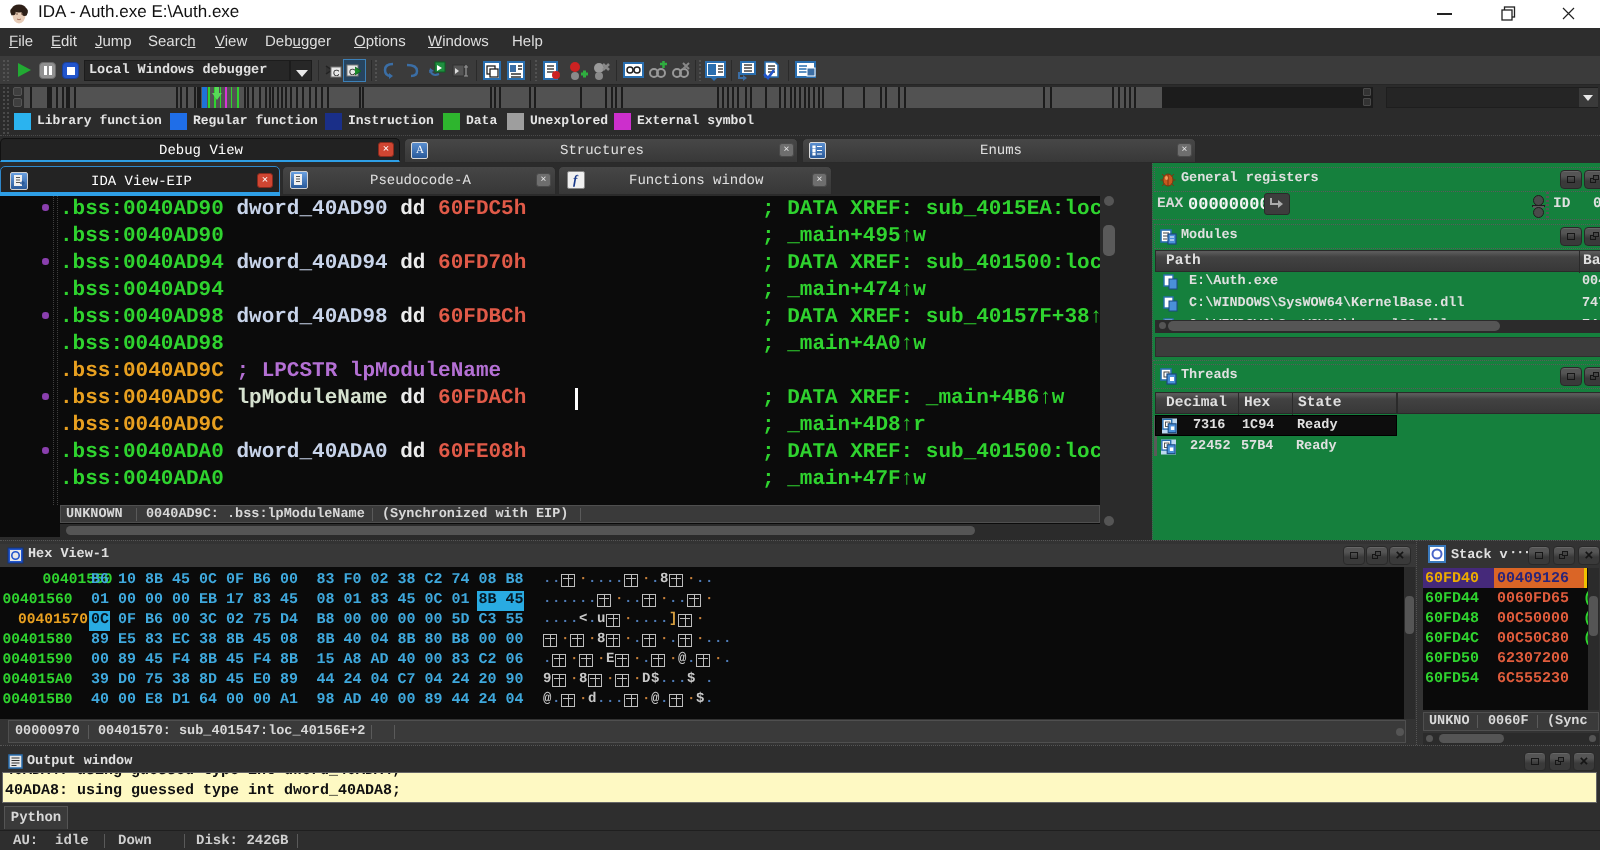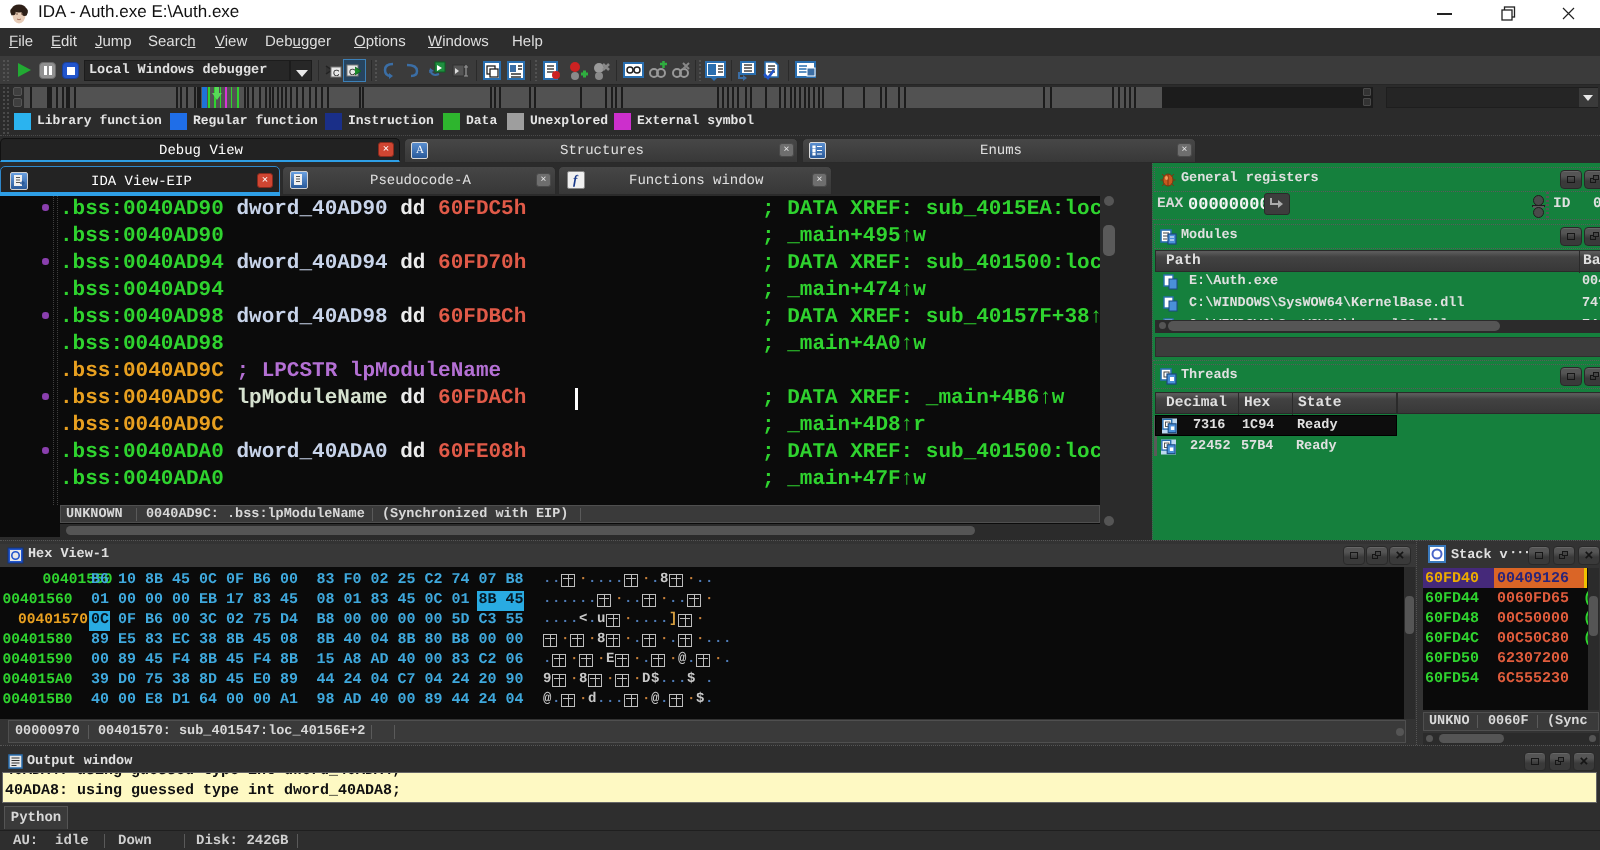--- a/index.html
+++ b/index.html
@@ -553,21 +553,21 @@
           <div style="position:absolute;left:5px;top:7px;width:6px;height:5px;border:1.3px solid #161616;"></div>
           <div style="position:absolute;left:8px;top:4px;width:6px;height:5px;border:1.3px solid #161616;background:#444;"></div>
         </div>
       <div class="panelbtn" style="left:1389px;top:2px;font-size:15px;font-weight:bold;line-height:17px;font-family:'Liberation Sans',sans-serif;">×</div>
     </div>
     <div class="abs" style="left:0px;top:26px;width:1404px;height:152px;background:#0a0a0a;overflow:hidden;font-size:15px;">
       <div class="abs" style="left:477px;top:24px;width:47px;height:20px;background:#29abe2;"></div>
       <div class="abs" style="left:89px;top:44px;width:21px;height:20px;background:#29abe2;"></div>
       <div class="abs" style="left:2.5px;top:4px;"><span class="g" style="font-size:14.6px;margin-left:40px;">00401550</span></div>
       <div class="abs hb" style="left:91px;top:4px;">B6 10 8B 45 0C 0F B6 00</div>
-      <div class="abs hb" style="left:316.5px;top:4px;">83 F0 02 25 C2 74 07 B8</div>
+      <div class="abs hb" style="left:316.5px;top:4px;">83 F0 02 38 C2 74 08 B8</div>
       <div class="abs" style="left:543px;top:4px;white-space:nowrap;"><span class="hc d" style="width:9px">.</span><span class="hc d" style="width:9px">.</span><span class="hc cj" style="width:18px"><i class="cjg"></i></span><span class="hc od" style="width:9px">·</span><span class="hc d" style="width:9px">.</span><span class="hc d" style="width:9px">.</span><span class="hc d" style="width:9px">.</span><span class="hc d" style="width:9px">.</span><span class="hc cj" style="width:18px"><i class="cjg"></i></span><span class="hc od" style="width:9px">·</span><span class="hc d" style="width:9px">.</span><span class="hc ch" style="width:9px">8</span><span class="hc cj" style="width:18px"><i class="cjg"></i></span><span class="hc od" style="width:9px">·</span><span class="hc d" style="width:9px">.</span><span class="hc d" style="width:9px">.</span></div>
       <div class="abs" style="left:2.5px;top:24px;"><span class="g" style="font-size:14.6px;">00401560</span></div>
       <div class="abs hb" style="left:91px;top:24px;">01 00 00 00 EB 17 83 45</div>
       <div class="abs hb" style="left:316.5px;top:24px;">08 01 83 45 0C 01 8B 45</div>
       <div class="abs" style="left:543px;top:24px;white-space:nowrap;"><span class="hc d" style="width:9px">.</span><span class="hc d" style="width:9px">.</span><span class="hc d" style="width:9px">.</span><span class="hc d" style="width:9px">.</span><span class="hc d" style="width:9px">.</span><span class="hc d" style="width:9px">.</span><span class="hc cj" style="width:18px"><i class="cjg"></i></span><span class="hc od" style="width:9px">·</span><span class="hc d" style="width:9px">.</span><span class="hc d" style="width:9px">.</span><span class="hc cj" style="width:18px"><i class="cjg"></i></span><span class="hc od" style="width:9px">·</span><span class="hc d" style="width:9px">.</span><span class="hc d" style="width:9px">.</span><span class="hc cj" style="width:18px"><i class="cjg"></i></span><span class="hc od" style="width:9px">·</span></div>
       <div class="abs" style="left:18px;top:44px;"><span class="o" style="font-size:14.6px;">00401570</span></div>
       <div class="abs hb" style="left:91px;top:44px;">0C 0F B6 00 3C 02 75 D4</div>
       <div class="abs hb" style="left:316.5px;top:44px;">B8 00 00 00 00 5D C3 55</div>
       <div class="abs" style="left:543px;top:44px;white-space:nowrap;"><span class="hc d" style="width:9px">.</span><span class="hc d" style="width:9px">.</span><span class="hc d" style="width:9px">.</span><span class="hc d" style="width:9px">.</span><span class="hc ch" style="width:9px">&lt;</span><span class="hc d" style="width:9px">.</span><span class="hc ch" style="width:9px">u</span><span class="hc cj" style="width:18px"><i class="cjg"></i></span><span class="hc od" style="width:9px">·</span><span class="hc d" style="width:9px">.</span><span class="hc d" style="width:9px">.</span><span class="hc d" style="width:9px">.</span><span class="hc d" style="width:9px">.</span><span class="hc oc" style="width:9px">]</span><span class="hc cj" style="width:18px"><i class="cjg"></i></span><span class="hc od" style="width:9px">·</span></div>
       <div class="abs" style="left:2.5px;top:64px;"><span class="g" style="font-size:14.6px;">00401580</span></div>

